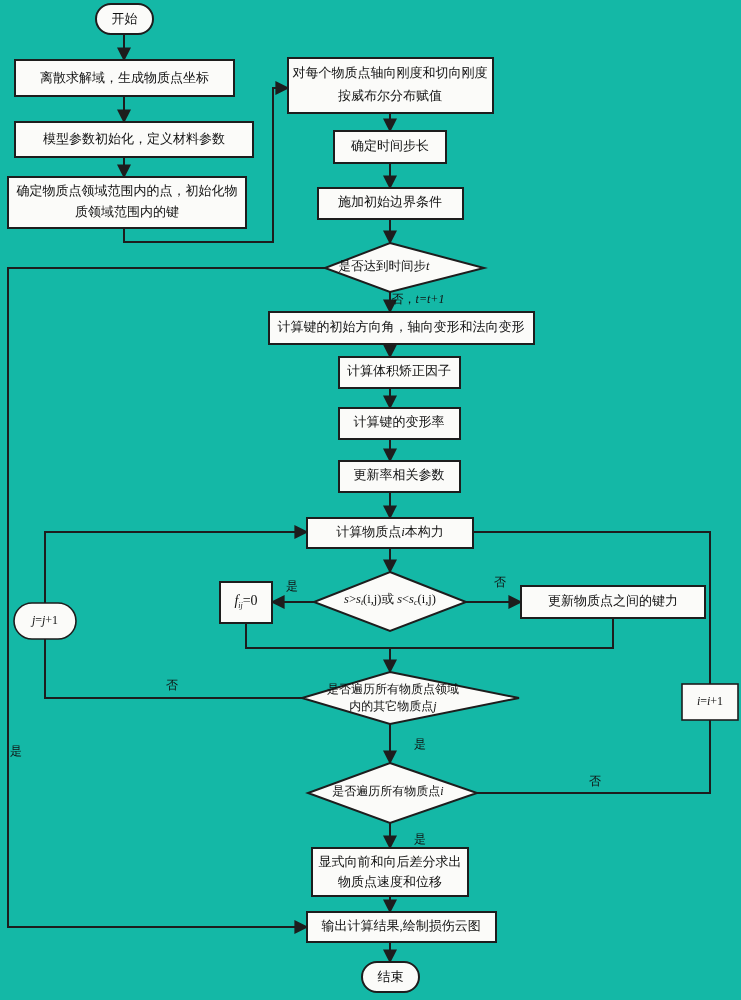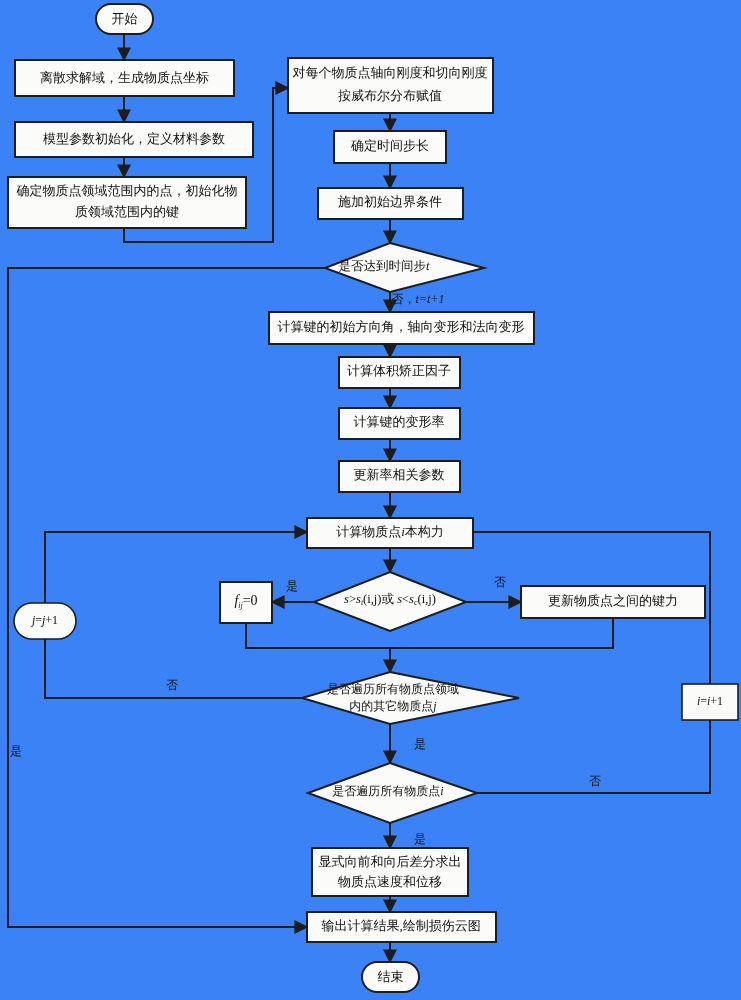--- a/index.html
+++ b/index.html
@@ -5,21 +5,21 @@
 <style>
   html,body{margin:0;padding:0;background:#ffffff;}
   body{
     font-family:"Liberation Serif","DejaVu Serif",serif;
     color:#1a1a1a;
   }
   #stage{
     position:relative;
     width:741px;
     height:1000px;
-    background:#3b82f6;
+    background:#14b8a6;
     overflow:hidden;
   }
   #flow-svg{
     position:absolute;
     left:0;top:0;
     width:741px;
     height:1000px;
   }
   .node-text{
     font-family:"Liberation Serif","DejaVu Serif",serif;

